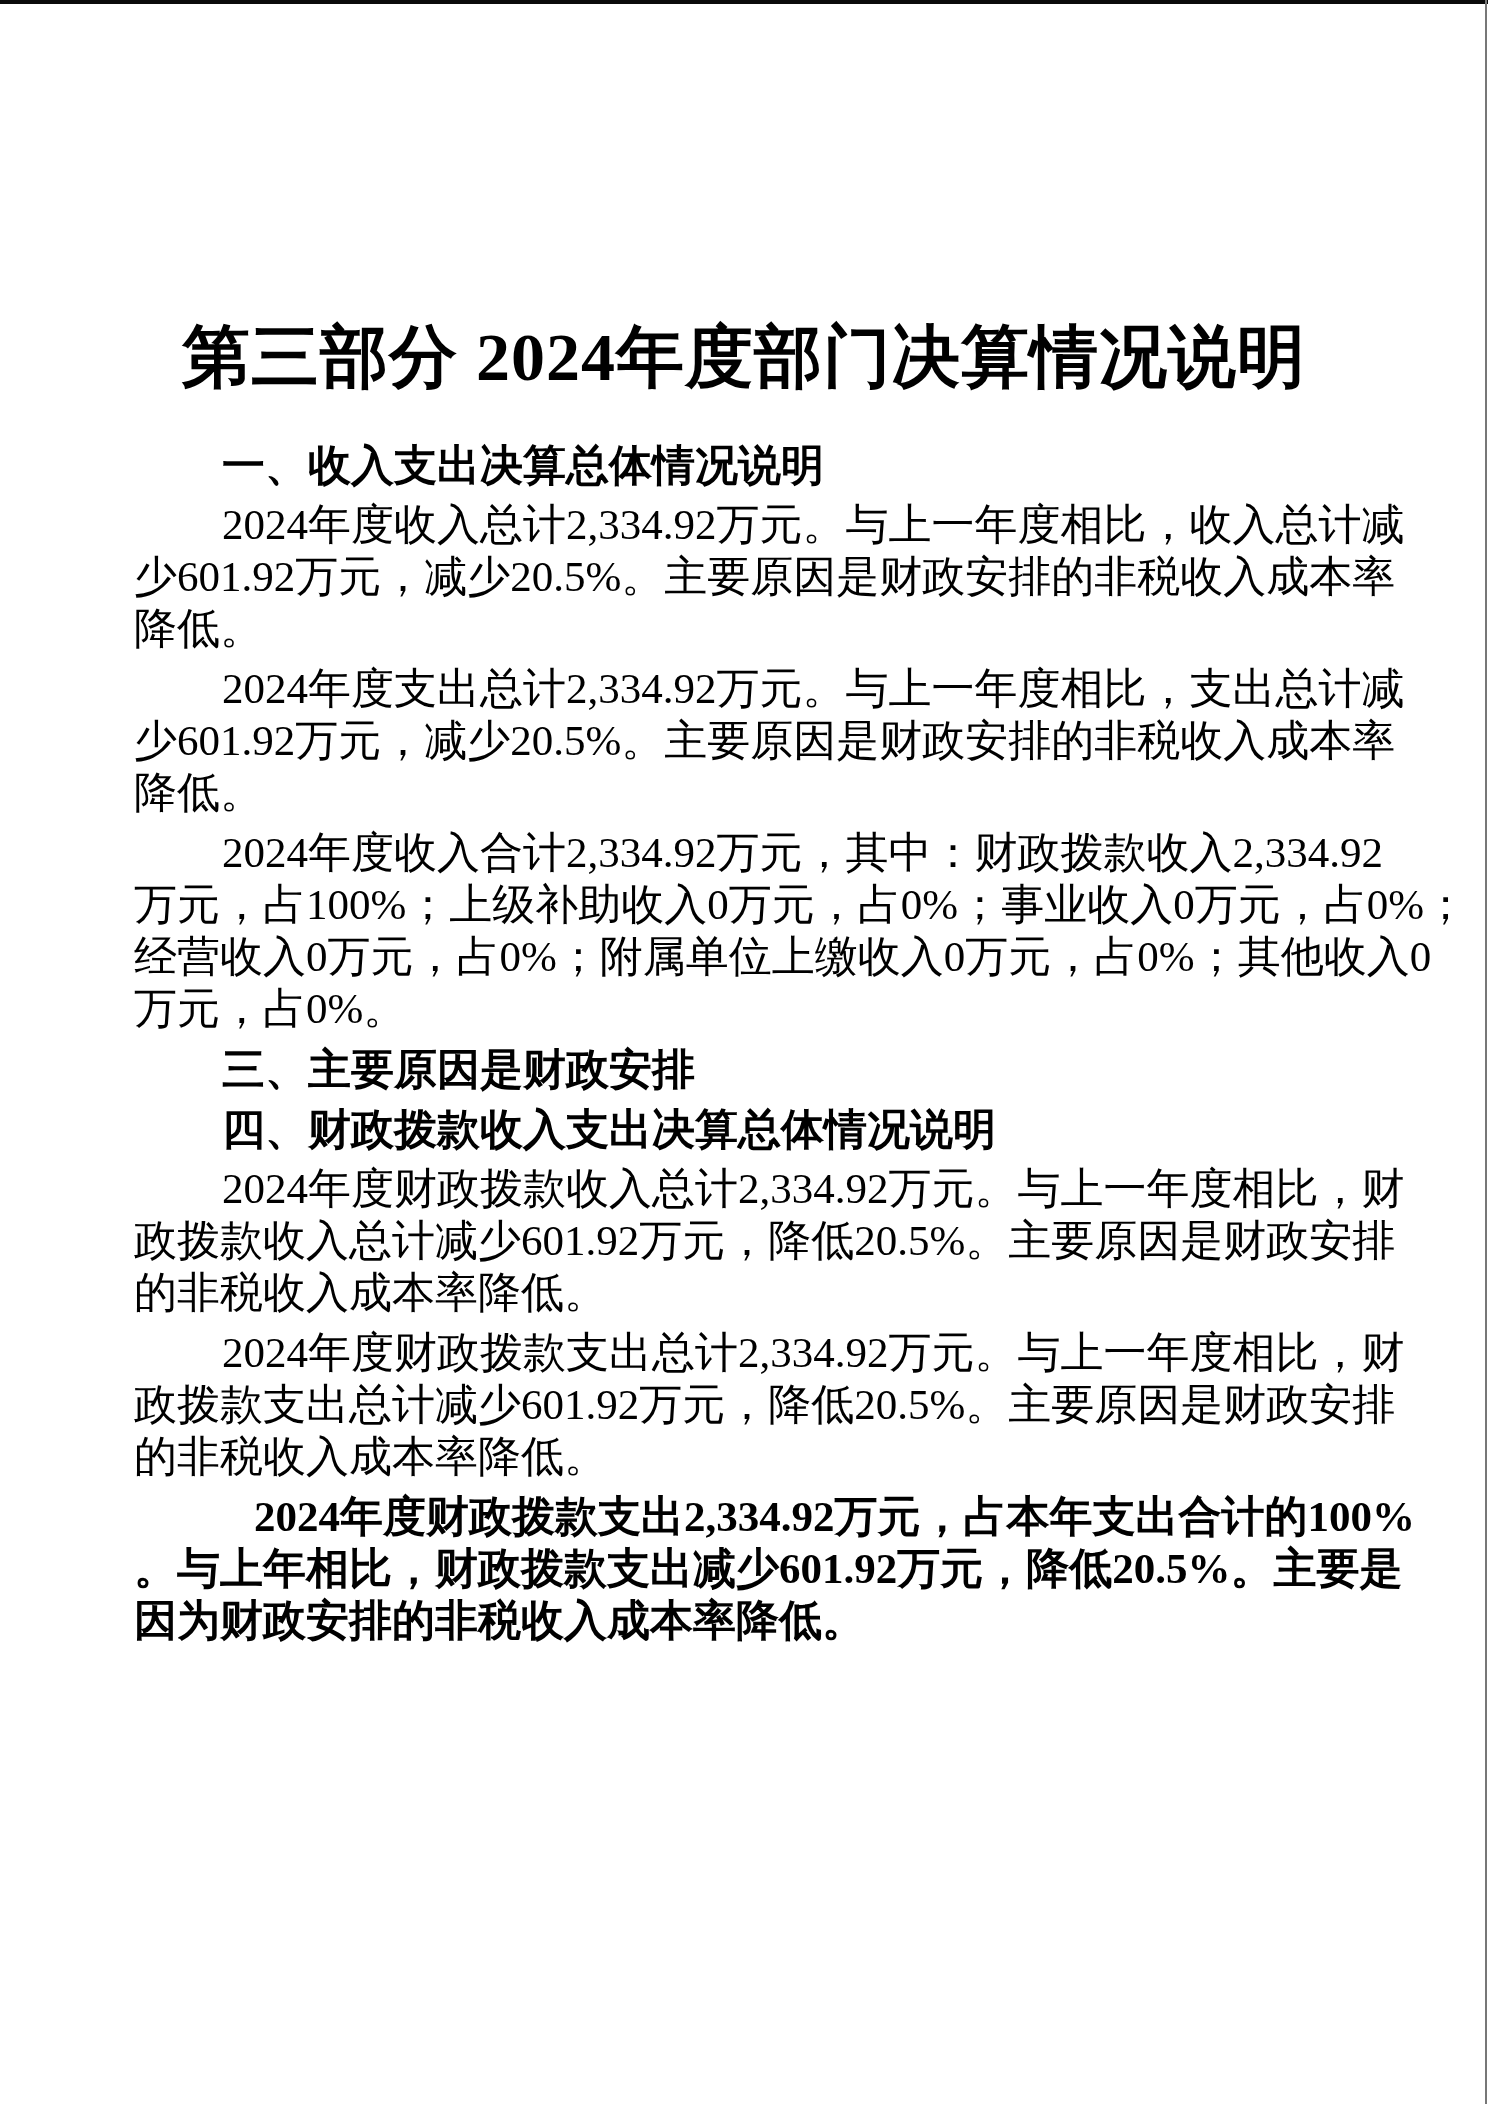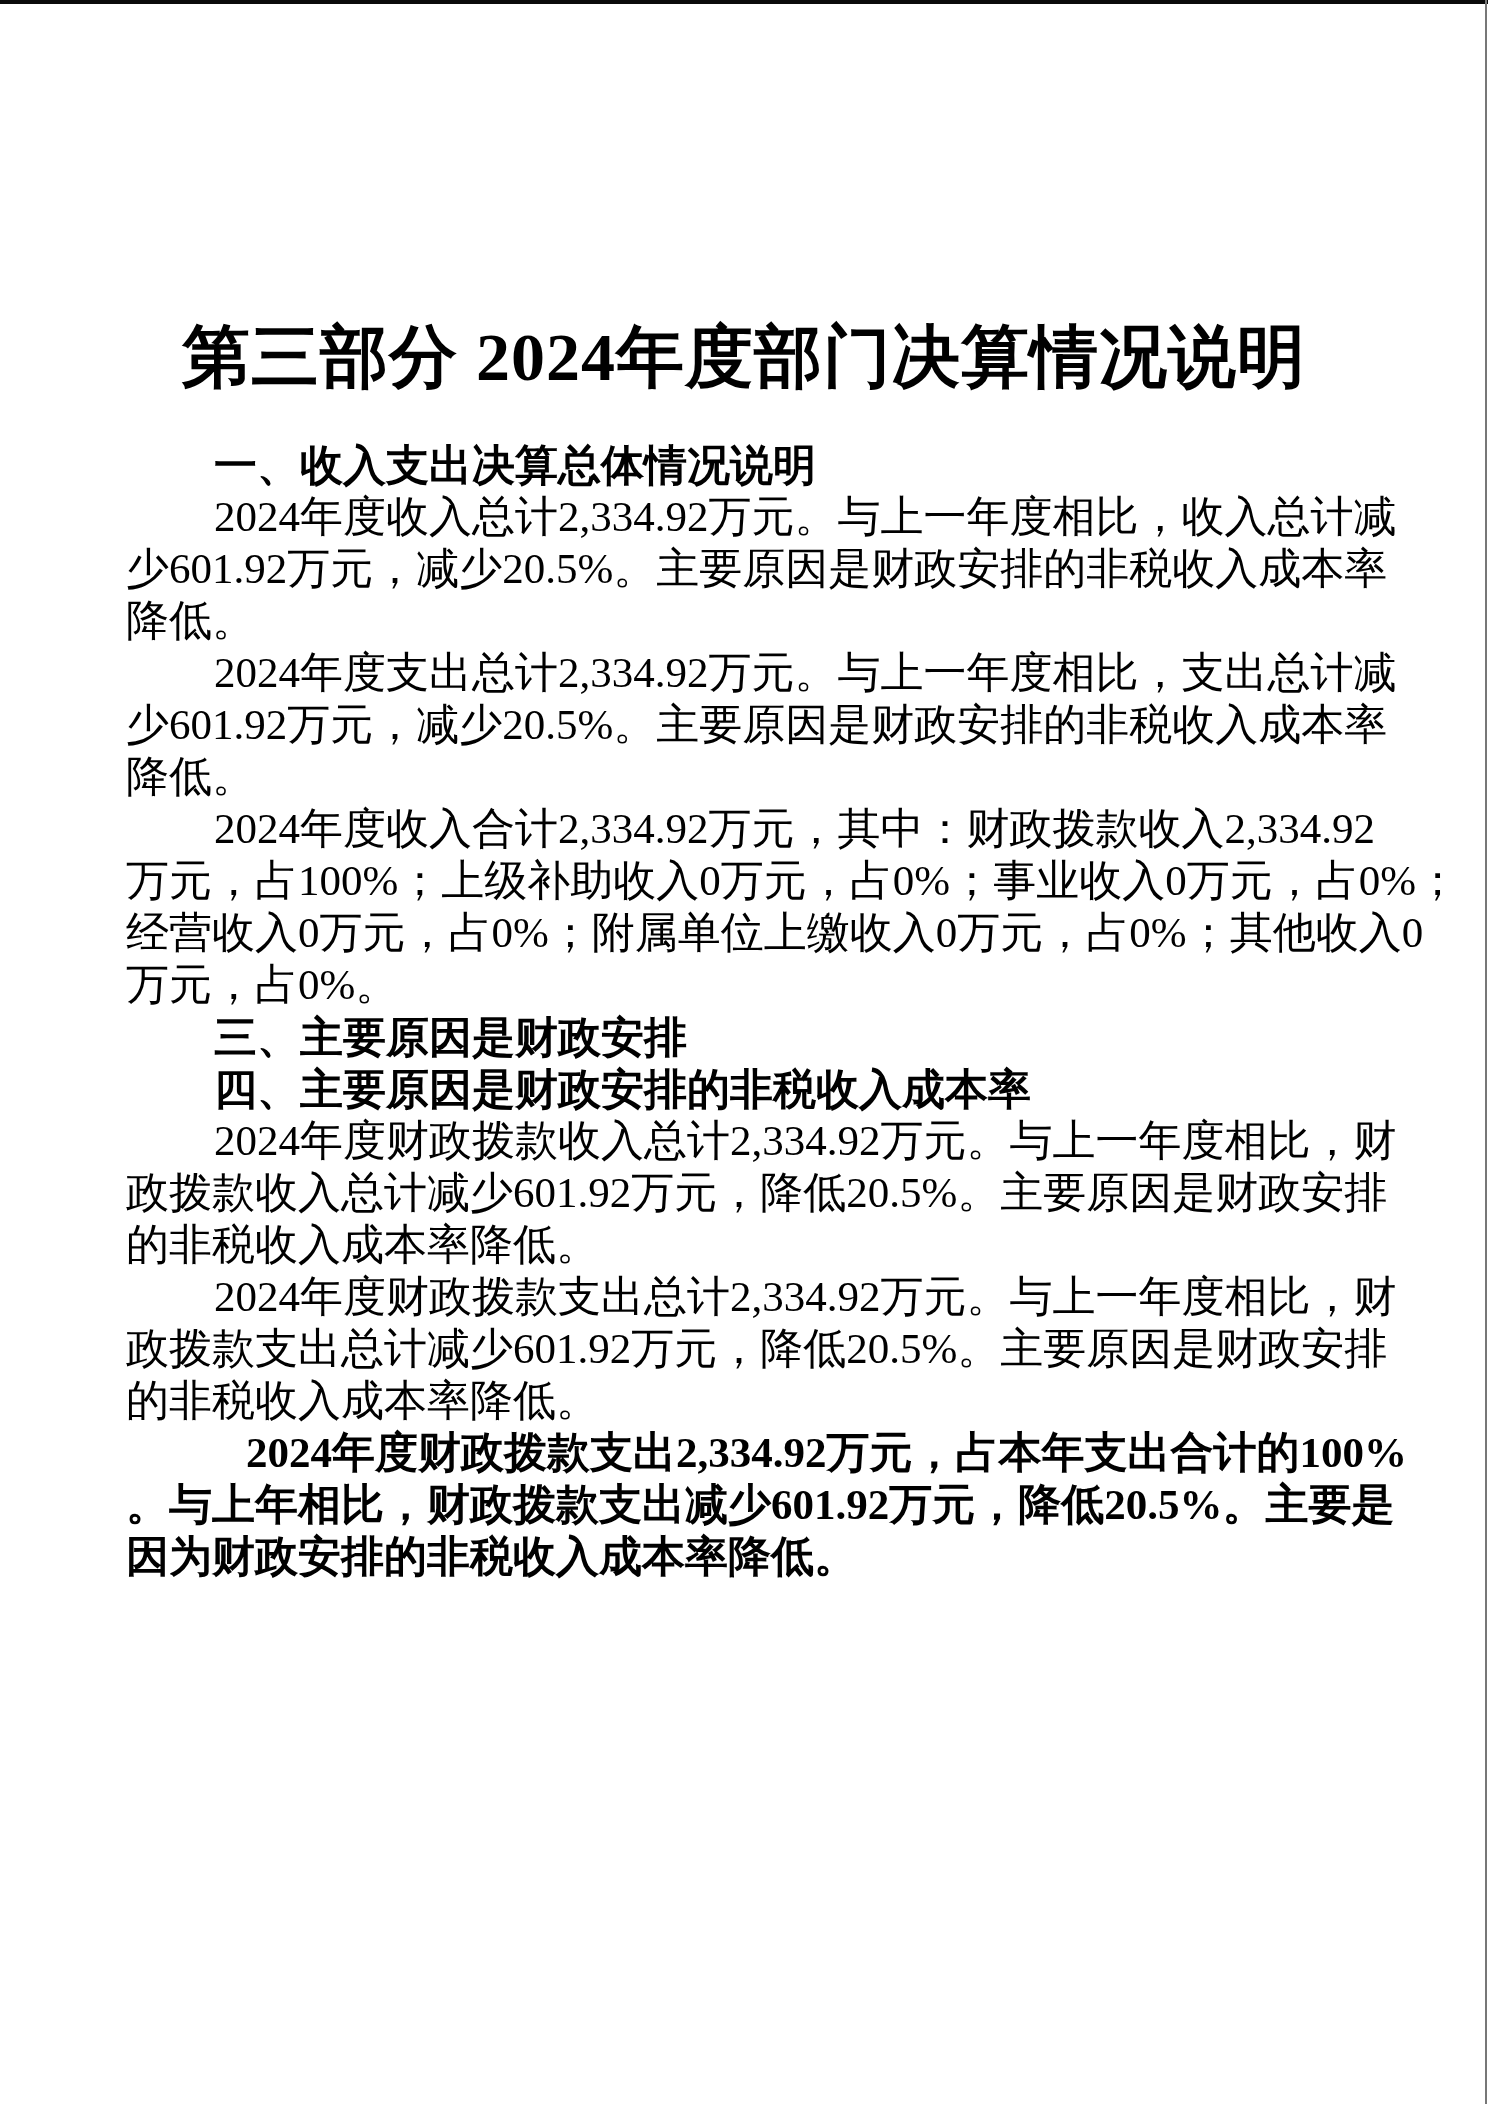--- a/index.html
+++ b/index.html
@@ -35,21 +35,21 @@
     font-weight: bold;
     font-family: "Liberation Serif", "DejaVu Serif", serif;
     letter-spacing: 1px;
   }
   .content {
     margin: 43px 0 0 126px;
     width: 1272px;
     font-size: 43px;
     line-height: 52px;
   }
-  .content div { margin: 0; padding: 0; }
+  .content div { margin: 8px; padding: 0; }
   .heading {
     font-family: "Liberation Sans", "DejaVu Sans", sans-serif;
     font-weight: bold;
     text-indent: 88px;
     white-space: pre;
   }
   .para {
     white-space: pre;
     text-indent: 88px;
   }
@@ -76,21 +76,21 @@
 少601.92万元，减少20.5%。主要原因是财政安排的非税收入成本率
 降低。</div>
 
   <div class="para">2024年度收入合计2,334.92万元，其中：财政拨款收入2,334.92
 万元，占100%；上级补助收入0万元，占0%；事业收入0万元，占0%；
 经营收入0万元，占0%；附属单位上缴收入0万元，占0%；其他收入0
 万元，占0%。</div>
 
   <div class="heading">三、主要原因是财政安排</div>
 
-  <div class="heading">四、主要原因是财政安排的非税收入成本率</div>
+  <div class="heading">四、财政拨款收入支出决算总体情况说明</div>
   <div class="para">2024年度财政拨款收入总计2,334.92万元。与上一年度相比，财
 政拨款收入总计减少601.92万元，降低20.5%。主要原因是财政安排
 的非税收入成本率降低。</div>
   <div class="para">2024年度财政拨款支出总计2,334.92万元。与上一年度相比，财
 政拨款支出总计减少601.92万元，降低20.5%。主要原因是财政安排
 的非税收入成本率降低。</div>
 
   <div class="para para-wide">2024年度财政拨款支出2,334.92万元，占本年支出合计的100%
 。与上年相比，财政拨款支出减少601.92万元，降低20.5%。主要是
 因为财政安排的非税收入成本率降低。</div>

